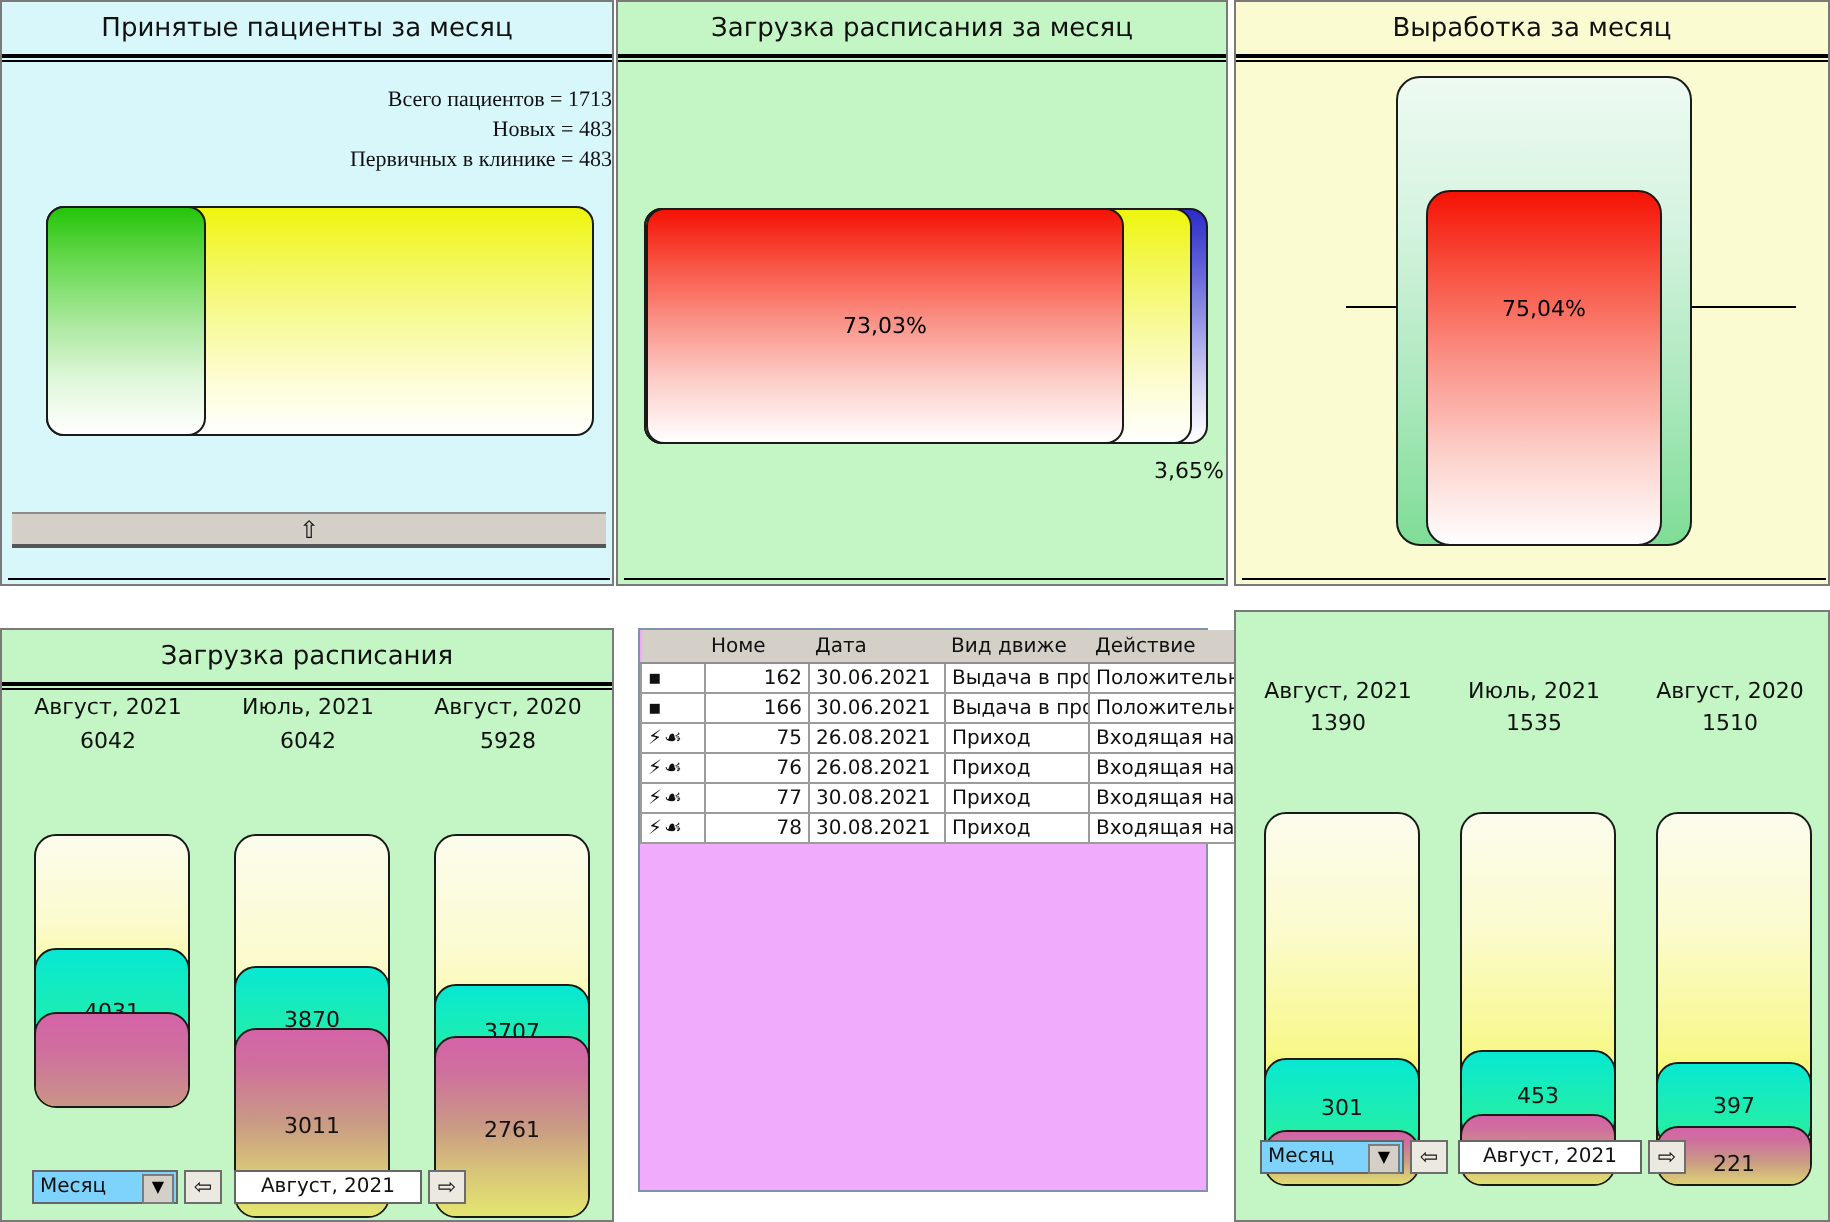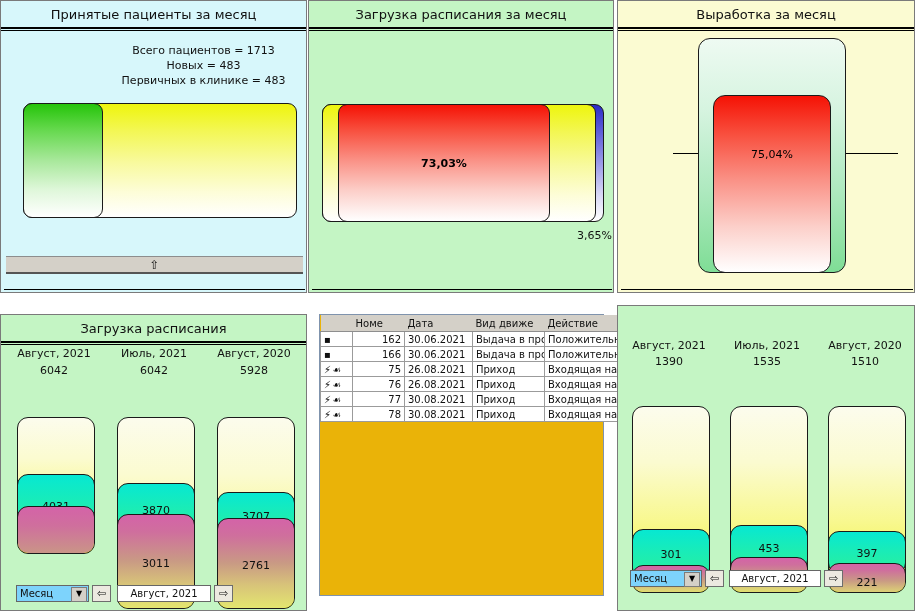--- a/index.html
+++ b/index.html
@@ -21,22 +21,22 @@
   }
   .panel .ttl::after{
     content:"";position:absolute;left:0;right:0;bottom:-4px;height:1px;background:#000;
   }
   .cyanbg{background:#d7f7fb;}
   .greenbg{background:#c4f5c4;}
   .yellowbg{background:#fbfbd2;}
 
   
   .stats{margin:14px 0 0 0;text-align:center;}
-  .stats div{font-size:11px;line-height:15px;text-align:center;display:block;
-             margin-left:100px;color:#111;}
+  .stats div{font-size:11px;line-height:15px;text-align:right;display:block;
+             margin-left:100px;color:#111;font-family:Liberation Serif, serif;}
 
   .hgauge-wrap{position:relative;margin:14px auto 0 auto;}
   .hgauge{
     position:absolute;box-sizing:border-box;
     border:1.4px solid #1a1a1a;border-radius:9px;
   }
   .g-green{background:linear-gradient(to bottom,#25c40a 0%,#63d84b 22%,#a8e89b 50%,#dff7da 76%,#ffffff 100%);}
   .g-yellow{background:linear-gradient(to bottom,#eef50d 0%,#f3f755 24%,#f8fa9e 52%,#fdfdd8 78%,#ffffff 100%);}
   .g-red{background:linear-gradient(to bottom,#f51205 0%,#f8503f 22%,#fa9287 48%,#fccfc9 74%,#ffffff 100%);}
   .g-blue{background:linear-gradient(to bottom,#2c2cc8 0%,#5b5bd8 22%,#9a9ae8 50%,#d5d5f5 76%,#ffffff 100%);}
@@ -47,21 +47,21 @@
 
   .splitter{
     position:absolute;box-sizing:border-box;
     background:#d4d0c8;border-top:1px solid #8d8d8d;border-bottom:2px solid #555;
     text-align:center;font-size:12px;line-height:16px;color:#111;
   }
 
   
   .grid{
     position:absolute;box-sizing:border-box;
-    background:#eab308;border:1px solid #7f93ad;
+    background:#f0abfc;border:1px solid #7f93ad;
   }
   table.tbl{border-collapse:collapse;font-size:10px;table-layout:fixed;}
   table.tbl th{
     background:#d4d0c8;font-weight:normal;text-align:left;
     padding:1px 3px;height:14px;color:#111;font-size:10px;
     border-bottom:1px solid #8e8e8e;
   }
   table.tbl td{
     background:#ffffff;padding:0 3px;height:14px;
     border:1px solid #9b9b9b;white-space:nowrap;overflow:hidden;
@@ -133,21 +133,21 @@
     </div>
     <div class="hline" style="left:3px;top:288px;width:301px;"></div>
   </div>
 
   <div class="panel greenbg" style="left:308px;top:0;width:306px;height:293px;">
     <div class="ttl">Загрузка расписания за месяц</div>
 
     <div style="position:relative;width:100%;height:200px;">
       <div class="hgauge g-blue" style="left:13px;top:75px;width:282px;height:118px;border-radius:9px;"></div>
       <div class="hgauge g-yellow" style="left:13px;top:75px;width:274px;height:118px;"></div>
-      <div class="hgauge g-red" style="left:29px;top:75px;width:212px;height:118px;font-weight:bold;">
+      <div class="hgauge g-red" style="left:14px;top:75px;width:239px;height:118px;">
         <div style="position:absolute;left:0;right:0;top:50%;transform:translateY(-50%);text-align:center;font-size:11px;">73,03%</div>
       </div>
       <div class="pct" style="left:268px;top:200px;">3,65%</div>
     </div>
     <div class="hline" style="left:3px;top:288px;width:300px;"></div>
   </div>
 
   <div class="panel yellowbg" style="left:617px;top:0;width:298px;height:293px;">
     <div class="ttl">Выработка за месяц</div>
 

